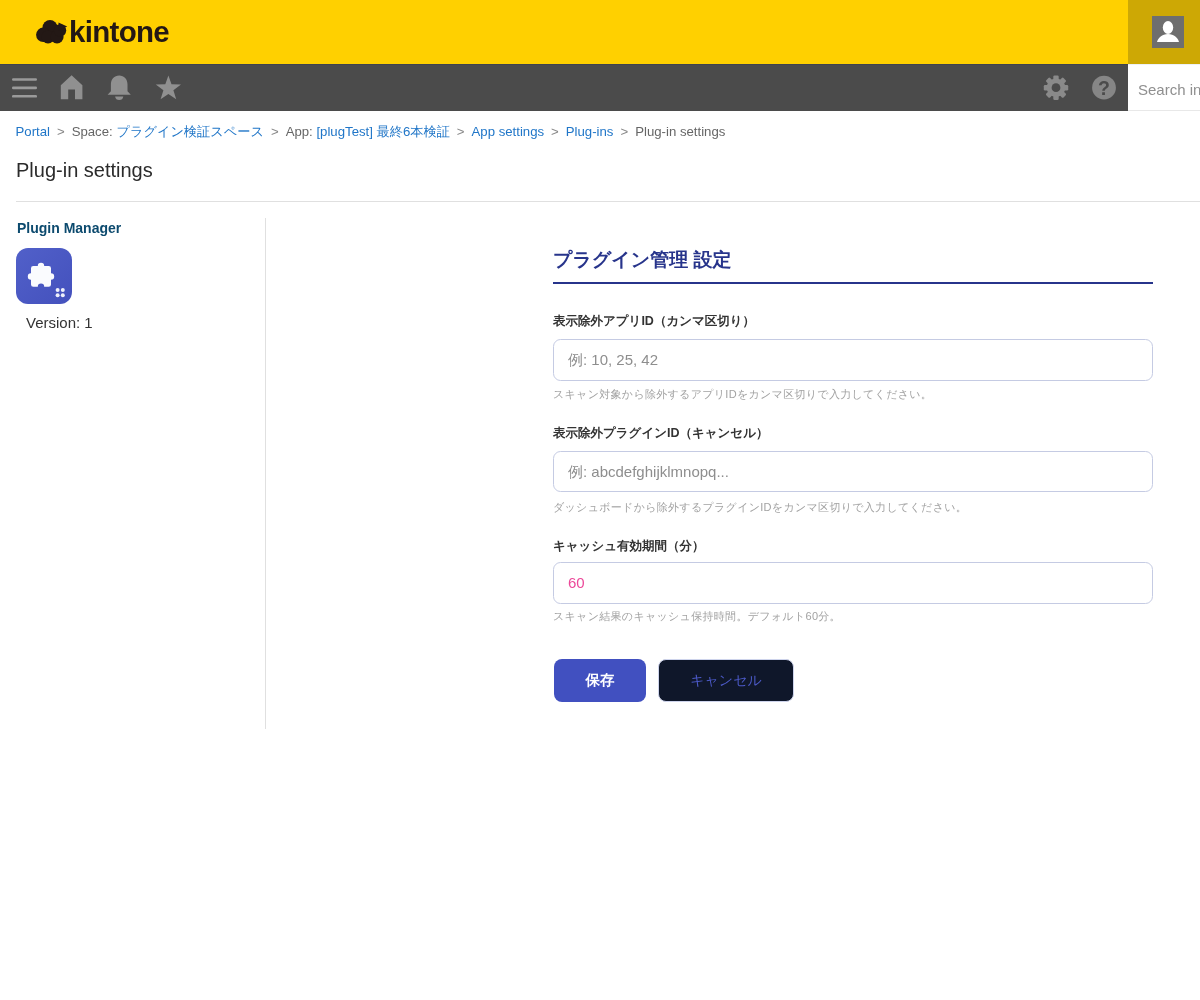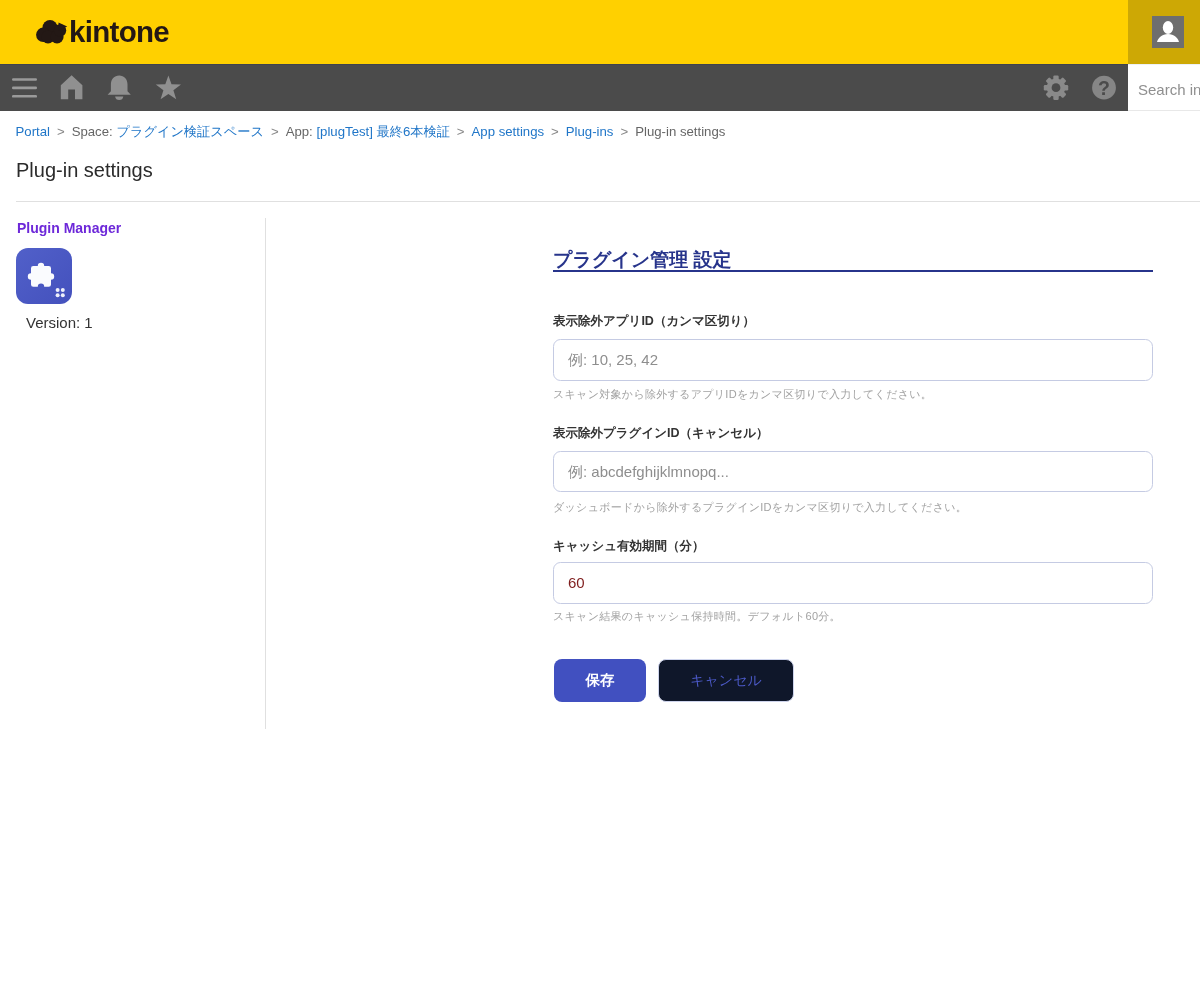--- a/index.html
+++ b/index.html
@@ -10,28 +10,28 @@
   .navbar { position:absolute; left:0; top:64px; width:1128px; height:47px; background:#4b4b4b; }
   .navline { position:absolute; left:0; top:64px; width:1128px; height:1.4px; background:#3f434e; z-index:5; }
   .searcharea { position:absolute; left:1128px; top:64px; width:81px; height:47px; background:#fff; border-bottom:1px solid #e8e8e8; border-top:1px solid #edf1f7; }
   .searcharea span { position:absolute; left:10px; top:16px; font-size:15px; color:#8f8f8f; white-space:nowrap; }
   .logo { position:absolute; left:36px; top:13px; }
   .bc { position:absolute; left:15.5px; top:123px; font-size:13.2px; color:#666; }
   .bc a { color:#2076c8; text-decoration:none; }
   .bc .sep { color:#888; padding:0 7px; }
   .title { position:absolute; left:16px; top:159px; font-size:20px; color:#2b2b2b; }
   .hr { position:absolute; left:16px; top:201px; width:1184px; height:1px; background:#e0e0e0; }
-  .side-name { position:absolute; left:17px; top:220px; font-size:14px; font-weight:bold; color:#6d28d9; }
+  .side-name { position:absolute; left:17px; top:220px; font-size:14px; font-weight:bold; color:#0c4a6e; }
   .plugicon { position:absolute; left:16px; top:248px; }
   .side-ver { position:absolute; left:16px; top:314px; font-size:15px; color:#333;margin-left:10px; }
   .vline { position:absolute; left:265px; top:218px; width:1px; height:511px; background:#e0e0e0; }
   .main { position:absolute; left:553px; top:250px; width:600px; }
-  .h2 { font-size:19px; line-height:19.5px; font-weight:bold; color:#27348b; border-bottom:2px solid #27348b; }
+  .h2 { font-size:19px; line-height:19.5px; font-weight:bold; color:#27348b; padding-bottom:12px; border-bottom:2px solid #27348b; }
   .lbl { position:absolute; left:553px; font-size:12.5px; font-weight:bold; color:#333; }
-  .inp { position:absolute; left:553px; width:600px; height:41.5px; border:1px solid #c5cbe3; border-radius:7.5px; font-size:15px; font-family:"Liberation Sans",sans-serif; padding:0 14px; color:#7f1d1d; }
+  .inp { position:absolute; left:553px; width:600px; height:41.5px; border:1px solid #c5cbe3; border-radius:7.5px; font-size:15px; font-family:"Liberation Sans",sans-serif; padding:0 14px; color:#ec4899; }
   .inp::placeholder { color:#8e8e8e; }
   .hint { position:absolute; left:553px; font-size:11px; color:#a2a2a2; letter-spacing:0.3px; }
   .btn-save { position:absolute; left:554px; top:659px; width:92px; height:43px; background:#4150c0; color:#fff; border:none; border-radius:8px; font-size:14.5px; font-weight:bold; font-family:"Liberation Sans",sans-serif; }
   .btn-cancel { position:absolute; left:658px; top:659px; width:136px; height:43px; background:#0f172a; color:#4c5ac8; border:1px solid #ced4ec; border-radius:8px; font-size:14px; font-family:"Liberation Sans",sans-serif; }
 </style>
 </head>
 <body>
 <div class="topbar">
   <div class="logo">
     <svg width="135" height="40" viewBox="0 0 135 40">

